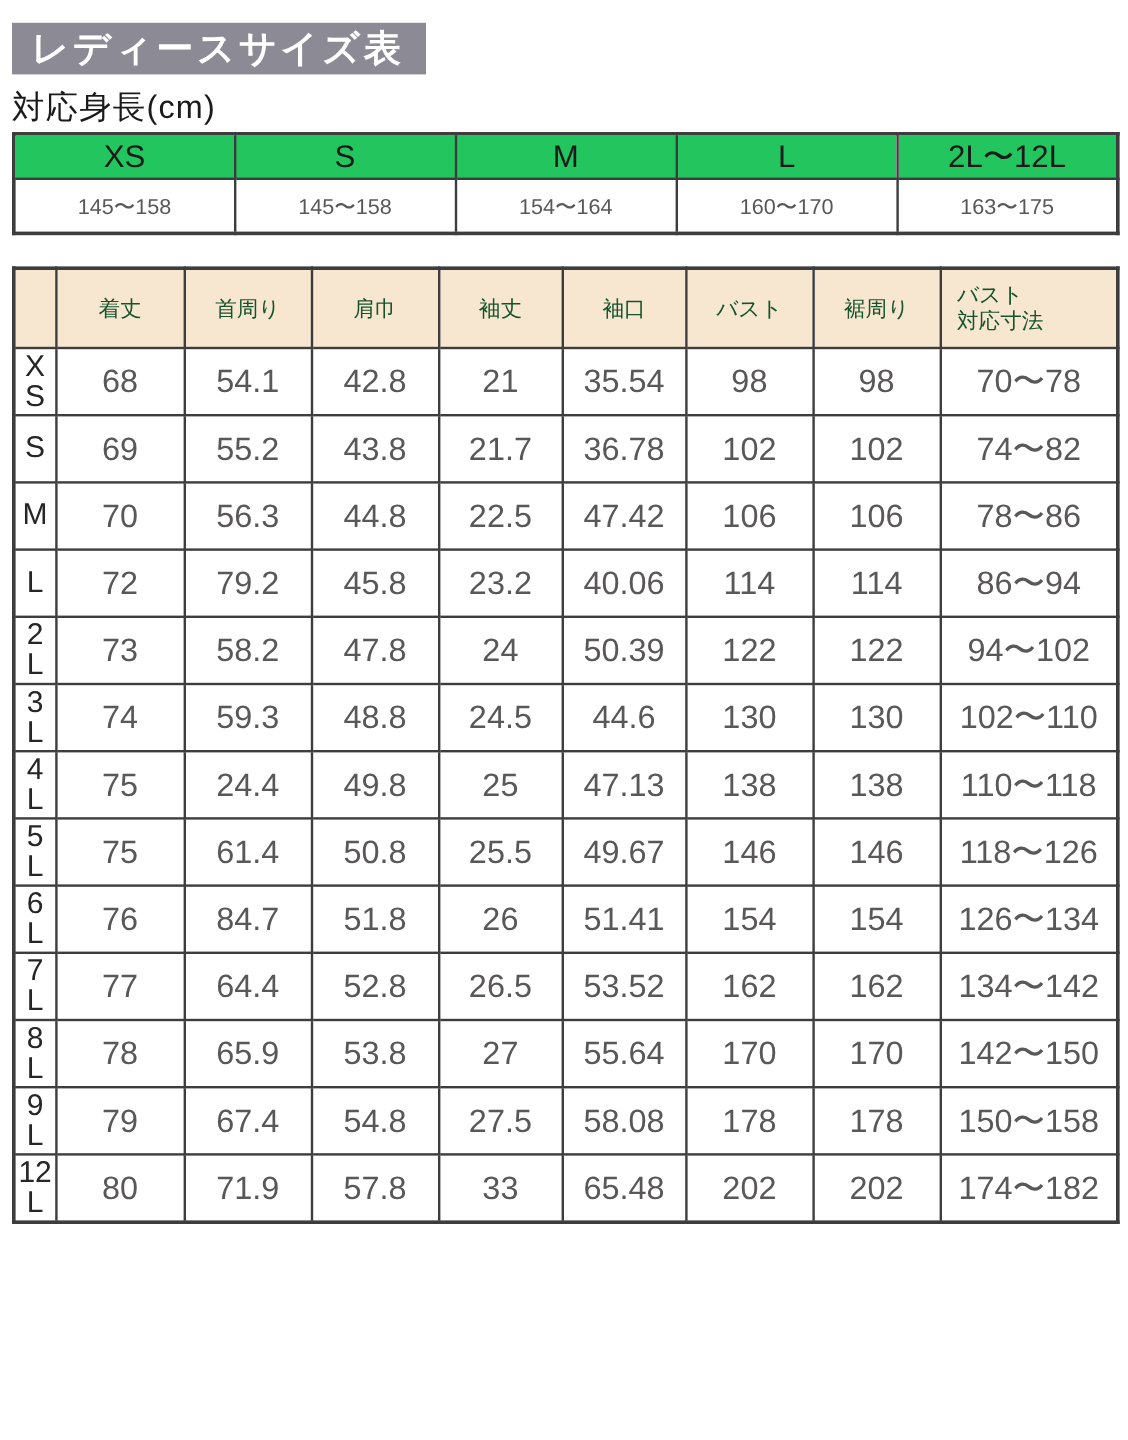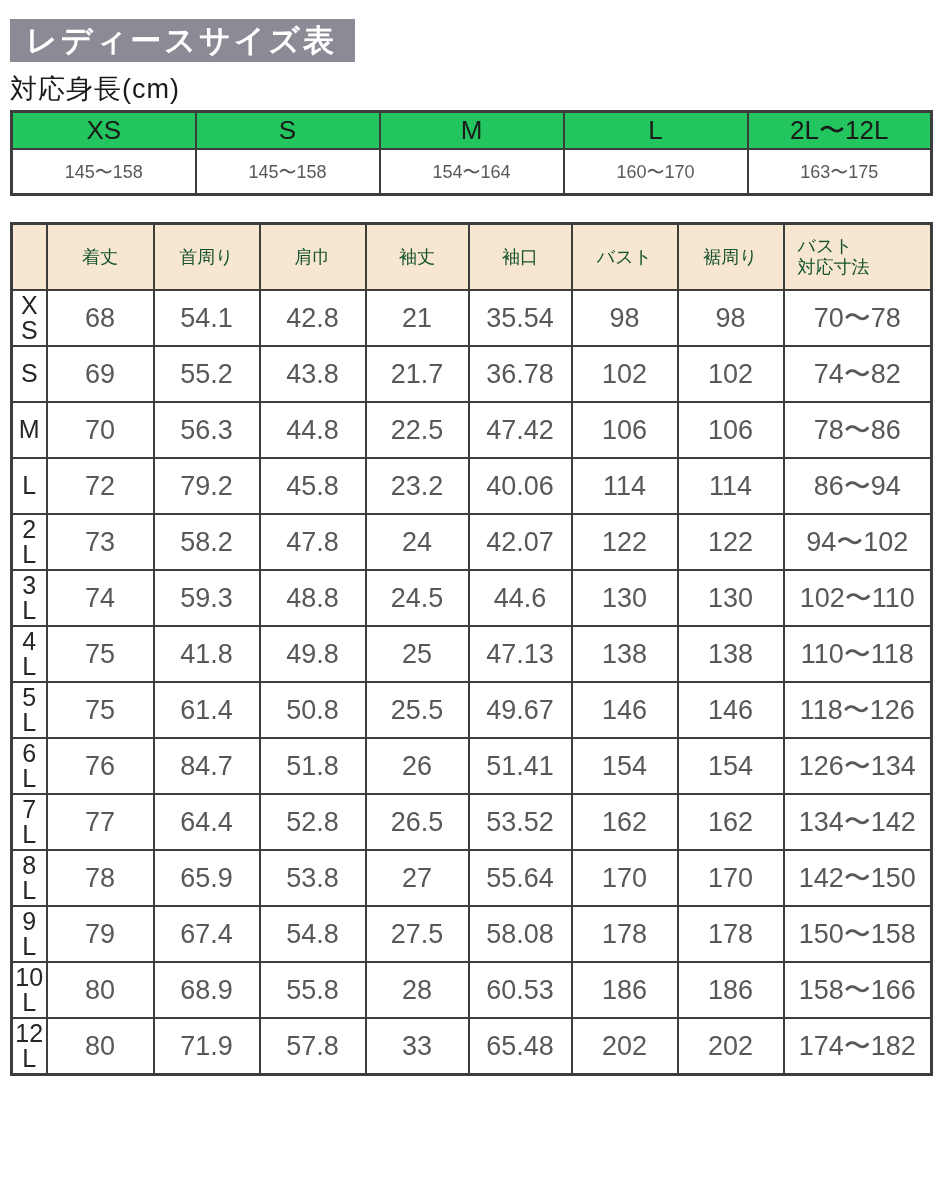--- a/index.html
+++ b/index.html
@@ -222,42 +222,42 @@
           <td>114</td>
           <td>86〜94</td>
         </tr>
         <tr>
           <th class="row-label">2
 L</th>
           <td>73</td>
           <td>58.2</td>
           <td>47.8</td>
           <td>24</td>
-          <td>42.07</td>
+          <td>50.39</td>
           <td>122</td>
           <td>122</td>
           <td>94〜102</td>
         </tr>
         <tr>
           <th class="row-label">3
 L</th>
           <td>74</td>
           <td>59.3</td>
           <td>48.8</td>
           <td>24.5</td>
           <td>44.6</td>
           <td>130</td>
           <td>130</td>
           <td>102〜110</td>
         </tr>
         <tr>
           <th class="row-label">4
 L</th>
           <td>75</td>
-          <td>41.8</td>
+          <td>24.4</td>
           <td>49.8</td>
           <td>25</td>
           <td>47.13</td>
           <td>138</td>
           <td>138</td>
           <td>110〜118</td>
         </tr>
         <tr>
           <th class="row-label">5
 L</th>
@@ -312,32 +312,20 @@
           <td>79</td>
           <td>67.4</td>
           <td>54.8</td>
           <td>27.5</td>
           <td>58.08</td>
           <td>178</td>
           <td>178</td>
           <td>150〜158</td>
         </tr>
         <tr>
-          <th class="row-label">10
-L</th>
-          <td>80</td>
-          <td>68.9</td>
-          <td>55.8</td>
-          <td>28</td>
-          <td>60.53</td>
-          <td>186</td>
-          <td>186</td>
-          <td>158〜166</td>
-        </tr>
-        <tr>
           <th class="row-label">12
 L</th>
           <td>80</td>
           <td>71.9</td>
           <td>57.8</td>
           <td>33</td>
           <td>65.48</td>
           <td>202</td>
           <td>202</td>
           <td>174〜182</td>

